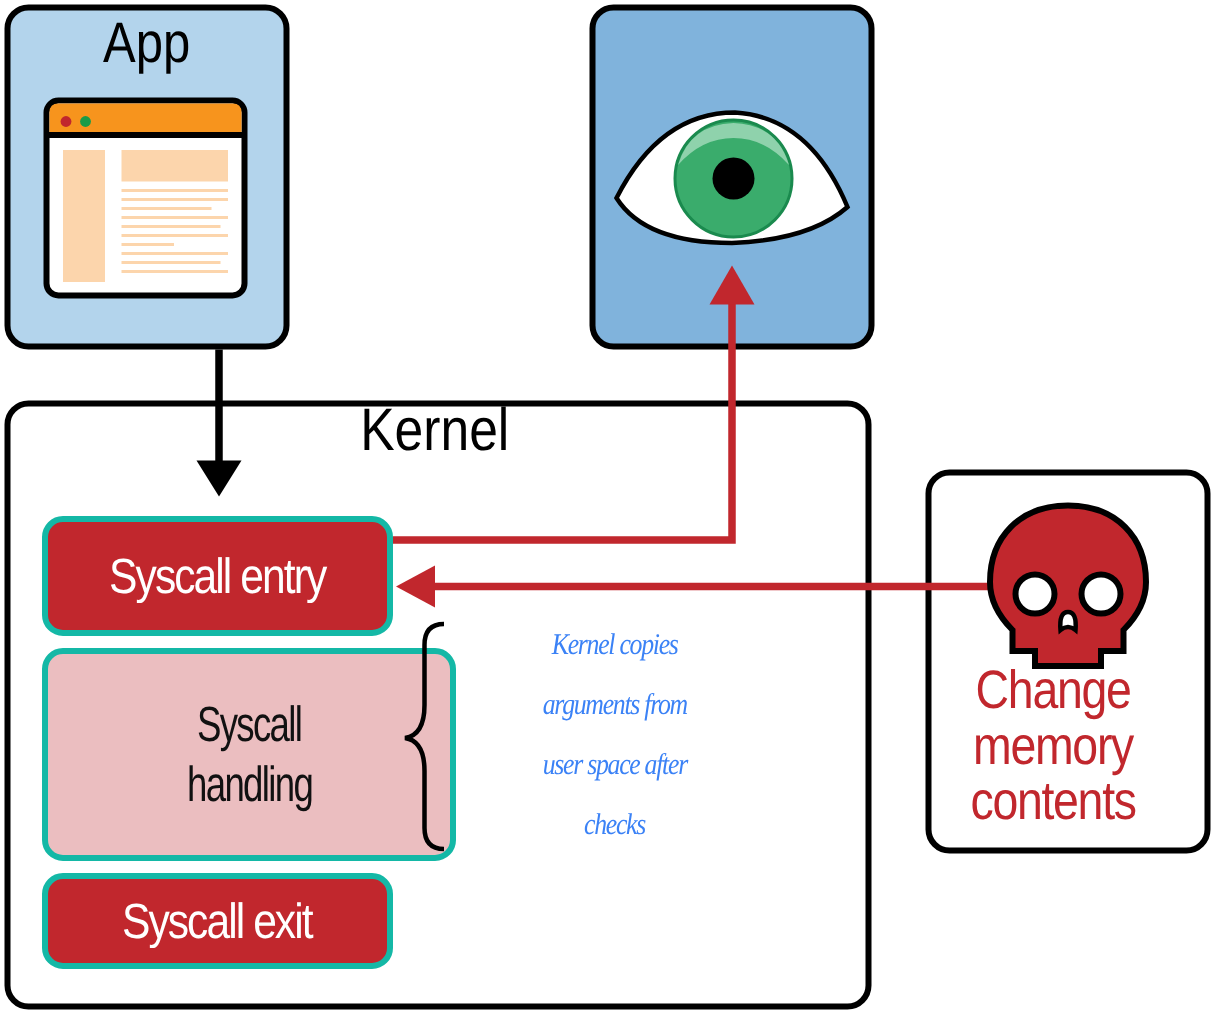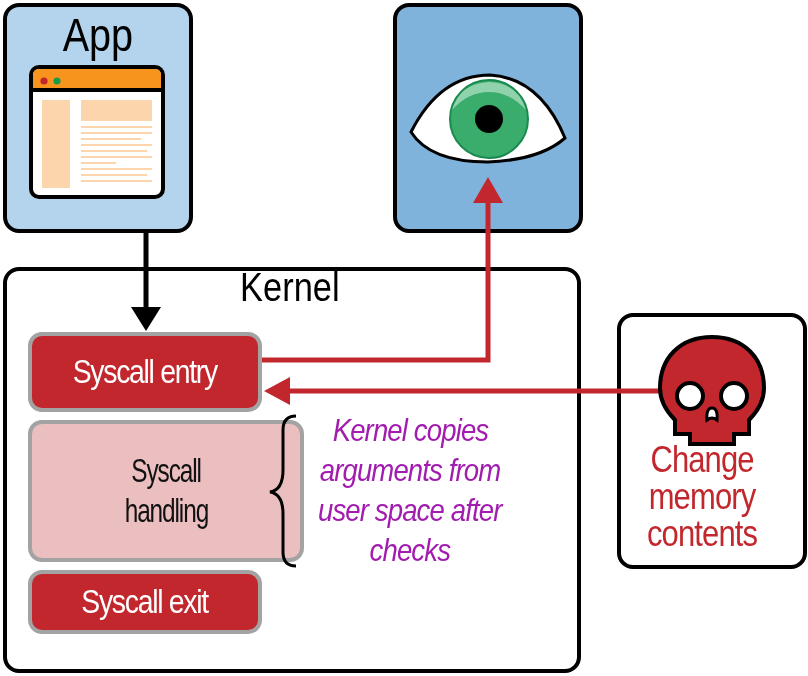--- a/index.html
+++ b/index.html
@@ -3,29 +3,29 @@
 <meta charset="utf-8">
 <style>
   html, body { margin:0; padding:0; background:#ffffff; }
   body { width:808px; height:676px; position:relative; overflow:hidden; font-family:"Liberation Sans", sans-serif; }
   .box { position:absolute; box-sizing:border-box; border:4px solid #000; border-radius:16px; }
   .label { position:absolute; text-align:center; font-family:"Liberation Sans Narrow","Liberation Sans", sans-serif; }
   #app-box { left:3px; top:3px; width:190px; height:230px; background:#b3d4ec; }
   #eye-box { left:393px; top:3px; width:190px; height:230px; background:#80b3dc; }
   #kernel-box { left:3px; top:267px; width:578px; height:406px; background:#ffffff; }
   #skull-box { left:617px; top:313px; width:190px; height:256px; background:#ffffff; }
-  .stage { position:absolute; box-sizing:border-box; border:4px solid #a3a3a3; border-radius:14px; display:flex; align-items:center; justify-content:center; text-align:center; font-family:"Liberation Sans", sans-serif; font-size:33px; line-height:40px; letter-spacing:-1.5px; transform-origin:center; }
+  .stage { position:absolute; box-sizing:border-box; border:4px solid #14b8a6; border-radius:14px; display:flex; align-items:center; justify-content:center; text-align:center; font-family:"Liberation Sans", sans-serif; font-size:33px; line-height:40px; letter-spacing:-1.5px; transform-origin:center;margin-top:12px; }
   .stage span { display:inline-block; transform:scaleX(0.86); }
   #stage-entry { left:28px; top:332px; width:234px; height:80px; background:#c1272d; color:#fff; }
   #stage-handling { left:28px; top:420px; width:276px; height:142px; background:#ebbec0; color:#111; }
   #stage-exit { left:28px; top:570px; width:234px; height:64px; background:#c1272d; color:#fff; }
-  #app-title { left:3px; top:8px; width:190px; font-size:46px; color:#000; }
+  #app-title { left:3px; top:8px; width:190px; font-size:38px; color:#000; }
   #app-title span, #kernel-title span, #note span, #skull-label span { display:inline-block; transform:scaleX(0.86); }
   #kernel-title { left:190px; top:265px; width:200px; font-size:40px; color:#000000; }
-  #note { left:290px; top:410px; width:240px; font-size:32px; line-height:40px; font-style:italic; color:#a21caf; letter-spacing:-1px; }
+  #note { left:290px; top:410px; width:240px; font-size:20px; line-height:40px; font-style:italic; color:#3b82f6; letter-spacing:-1px;font-family:Liberation Serif, serif; }
   #skull-label { left:617px; top:441px; width:170px; font-size:36px; line-height:37px; color:#c1272d; letter-spacing:-1px; }
   svg.overlay { position:absolute; left:0; top:0; }
 </style>
 </head>
 <body>
 
 <div class="box" id="app-box">
 </div>
 <div class="label" id="app-title"><span>App</span></div>
 

